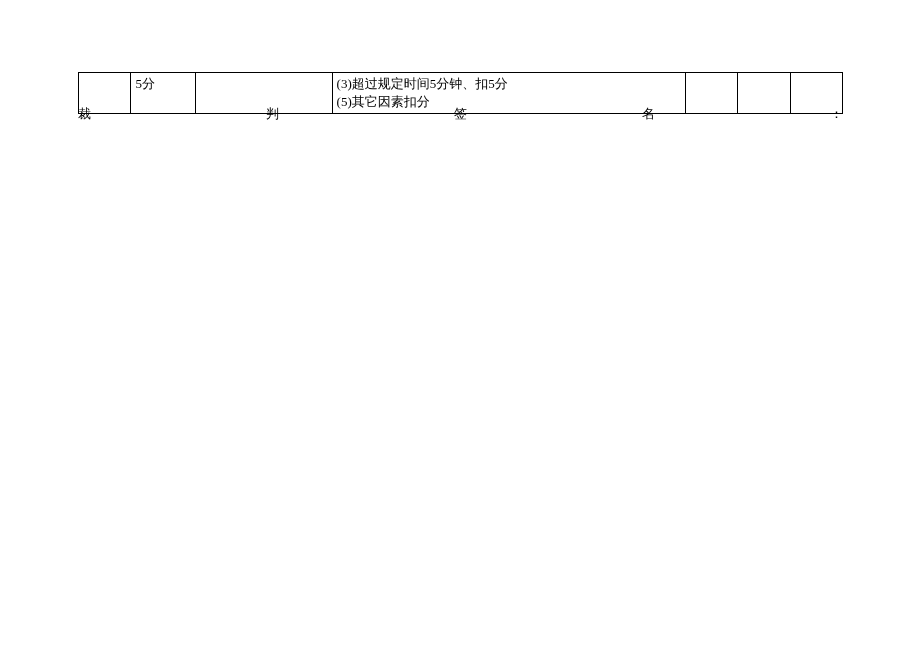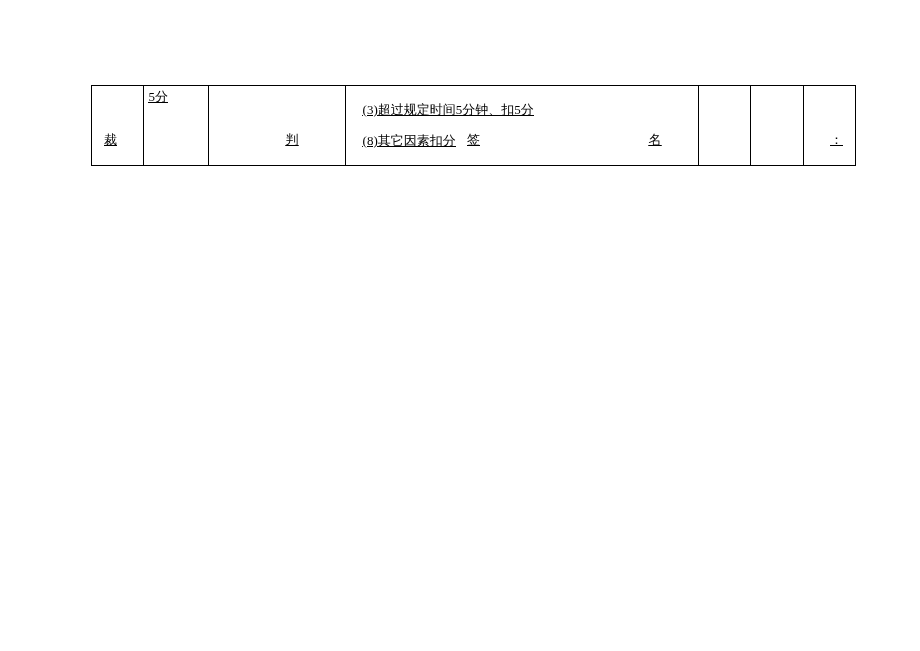--- a/index.html
+++ b/index.html
@@ -1,15 +1,15 @@
 <!DOCTYPE html>
 <html><head>
 <meta charset="utf-8">
 <style>
-  * { margin: 13px; padding: 0; box-sizing: border-box; text-decoration: underline; }
+  * { margin: 0; padding: 0; box-sizing: border-box; }
   body {
     background: #ffffff;
     font-family: "SimSun", "宋体", serif;
     font-size: 13px;
     color: #000;
     width: 920px;
     height: 651px;
     overflow: hidden;
   }
   .table {
@@ -47,21 +47,21 @@
 <body>
 
 <table class="table">
   <tbody>
       <tr>
     <td class="c1"></td>
     <td class="c2">5分</td>
     <td class="c3"></td>
     <td class="c4">
       <div>(3)超过规定时间5分钟、扣5分</div>
-      <div>(8)其它因素扣分</div>
+      <div>(5)其它因素扣分</div>
     </td>
     <td class="c5"></td>
     <td class="c6"></td>
     <td class="c7"></td>
   </tr>
 </tbody>
   </table>
 
 <div class="sig-line">
   <span>裁</span>

